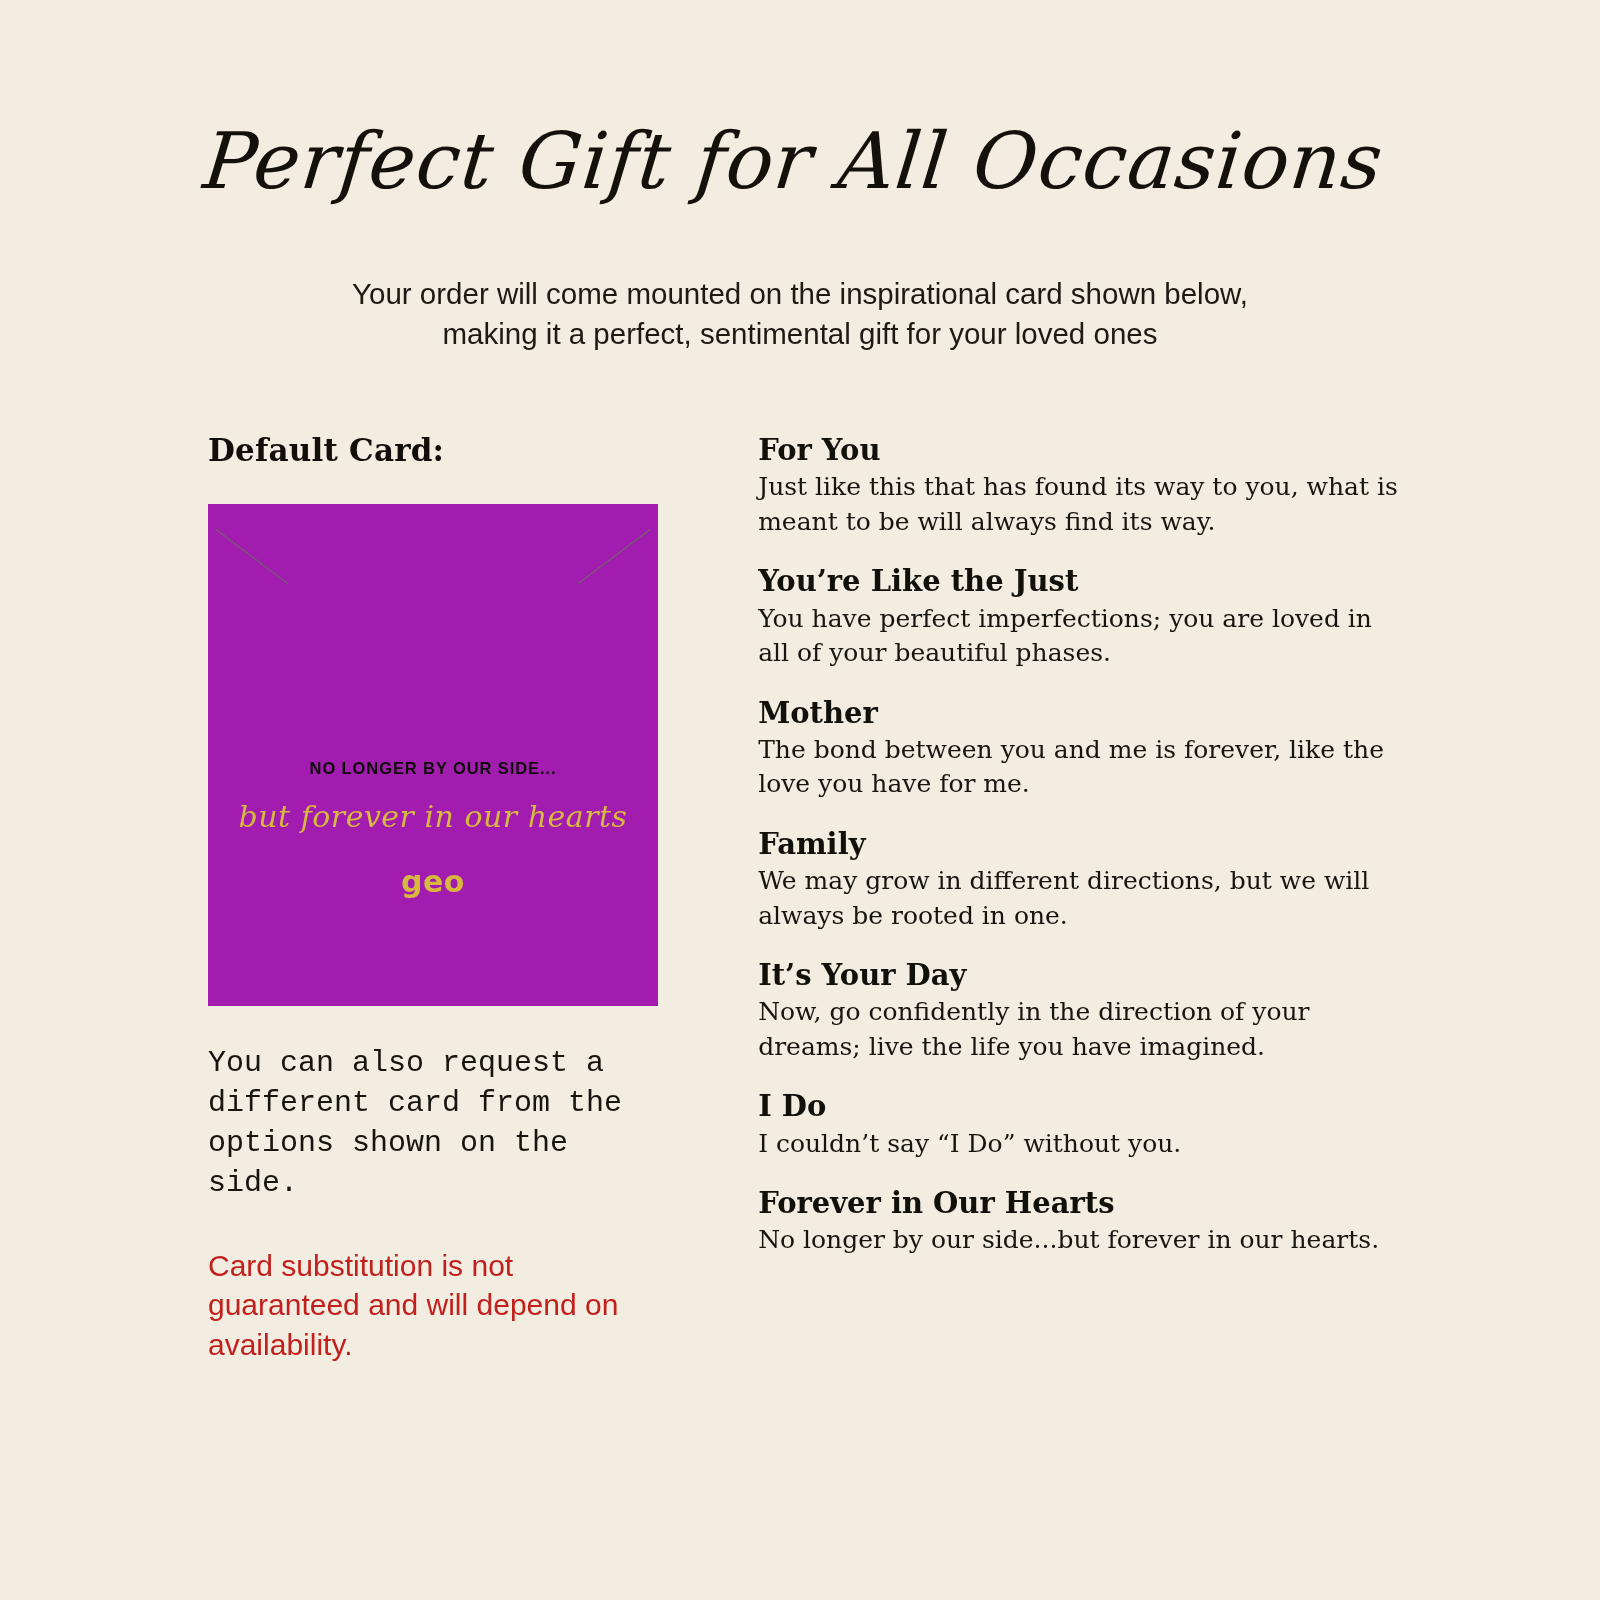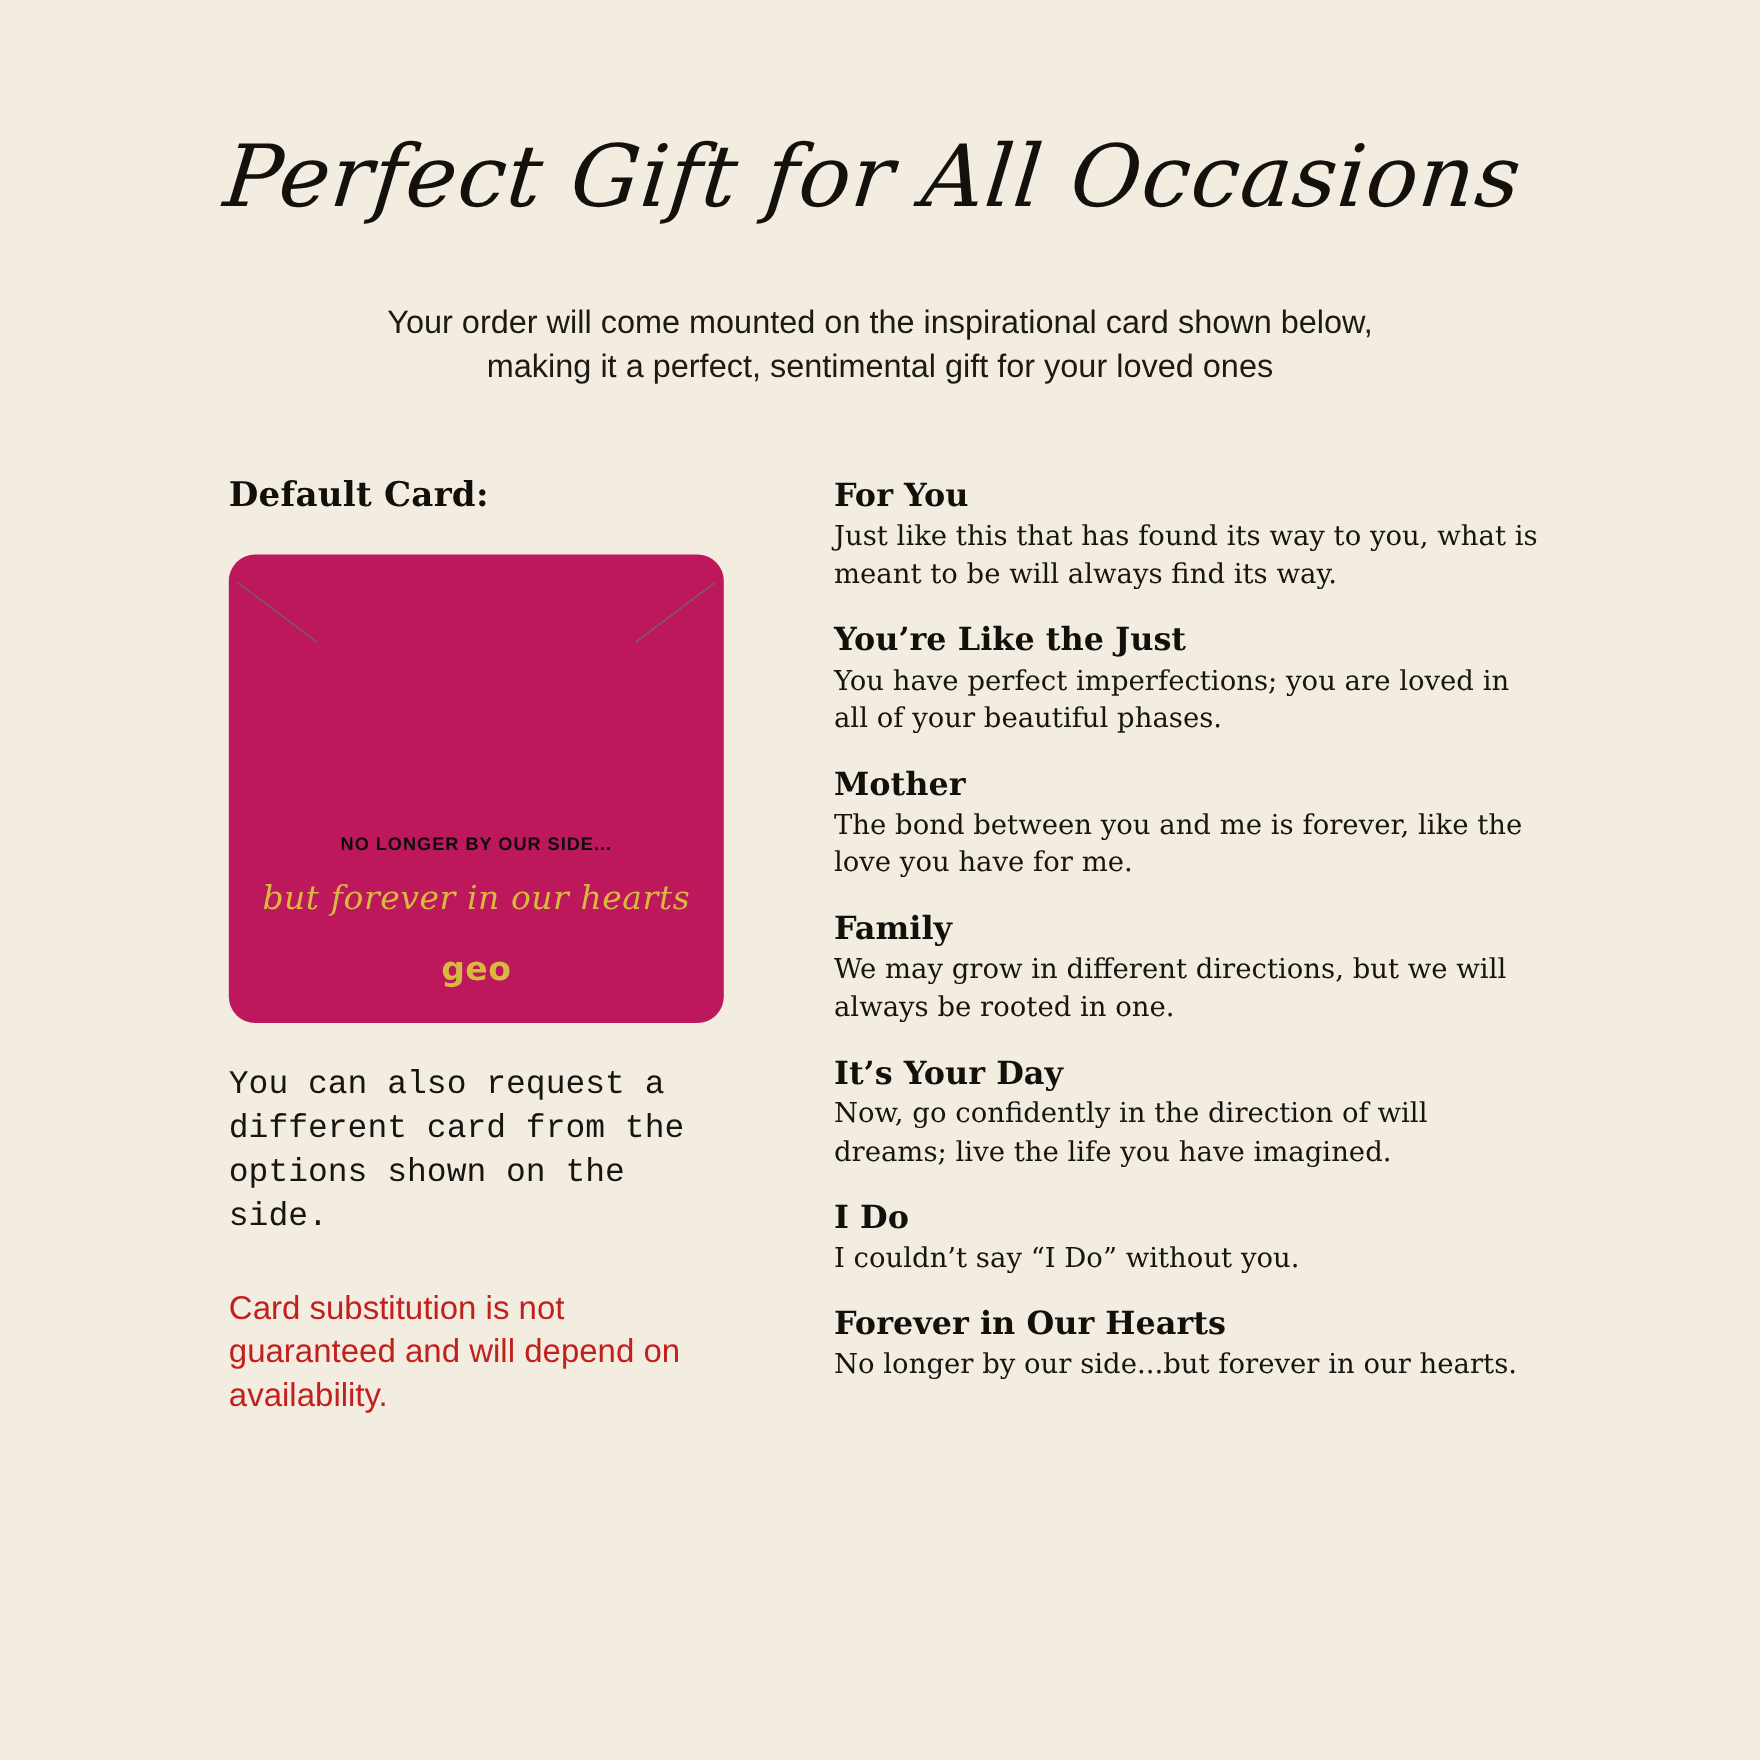--- a/index.html
+++ b/index.html
@@ -71,25 +71,24 @@
     font-family: "DejaVu Serif", serif;
     font-weight: bold;
     font-size: 31px;
     letter-spacing: .2px;
     color: #120f0a;
     margin: 0 0 36px 0;
   }
   .card {
     position: relative;
     width: 450px;
-    height: 426px;
-    background: #be185d;
+    height: 502px;
+    background: #a21caf;
     box-sizing: border-box;
     overflow: hidden;
-    border-radius: 24px;
   }
   .card .notch {
     position: absolute;
     top: 25px;
     width: 90px;
     height: 1px;
     background: #6d6a64;
   }
   .card .notch.left {
     left: 8px;
@@ -221,21 +220,21 @@
         <p class="entry-text">The bond between you and me is forever, like the love you have for me.</p>
       </div>
 
       <div class="entry">
         <div class="entry-title">Family</div>
         <p class="entry-text">We may grow in different directions, but we will always be rooted in one.</p>
       </div>
 
       <div class="entry">
         <div class="entry-title">It’s Your Day</div>
-        <p class="entry-text">Now, go confidently in the direction of will dreams; live the life you have imagined.</p>
+        <p class="entry-text">Now, go confidently in the direction of your dreams; live the life you have imagined.</p>
       </div>
 
       <div class="entry">
         <div class="entry-title">I Do</div>
         <p class="entry-text">I couldn’t say “I Do” without you.</p>
       </div>
 
       <div class="entry">
         <div class="entry-title">Forever in Our Hearts</div>
         <p class="entry-text">No longer by our side...but forever in our hearts.</p>

